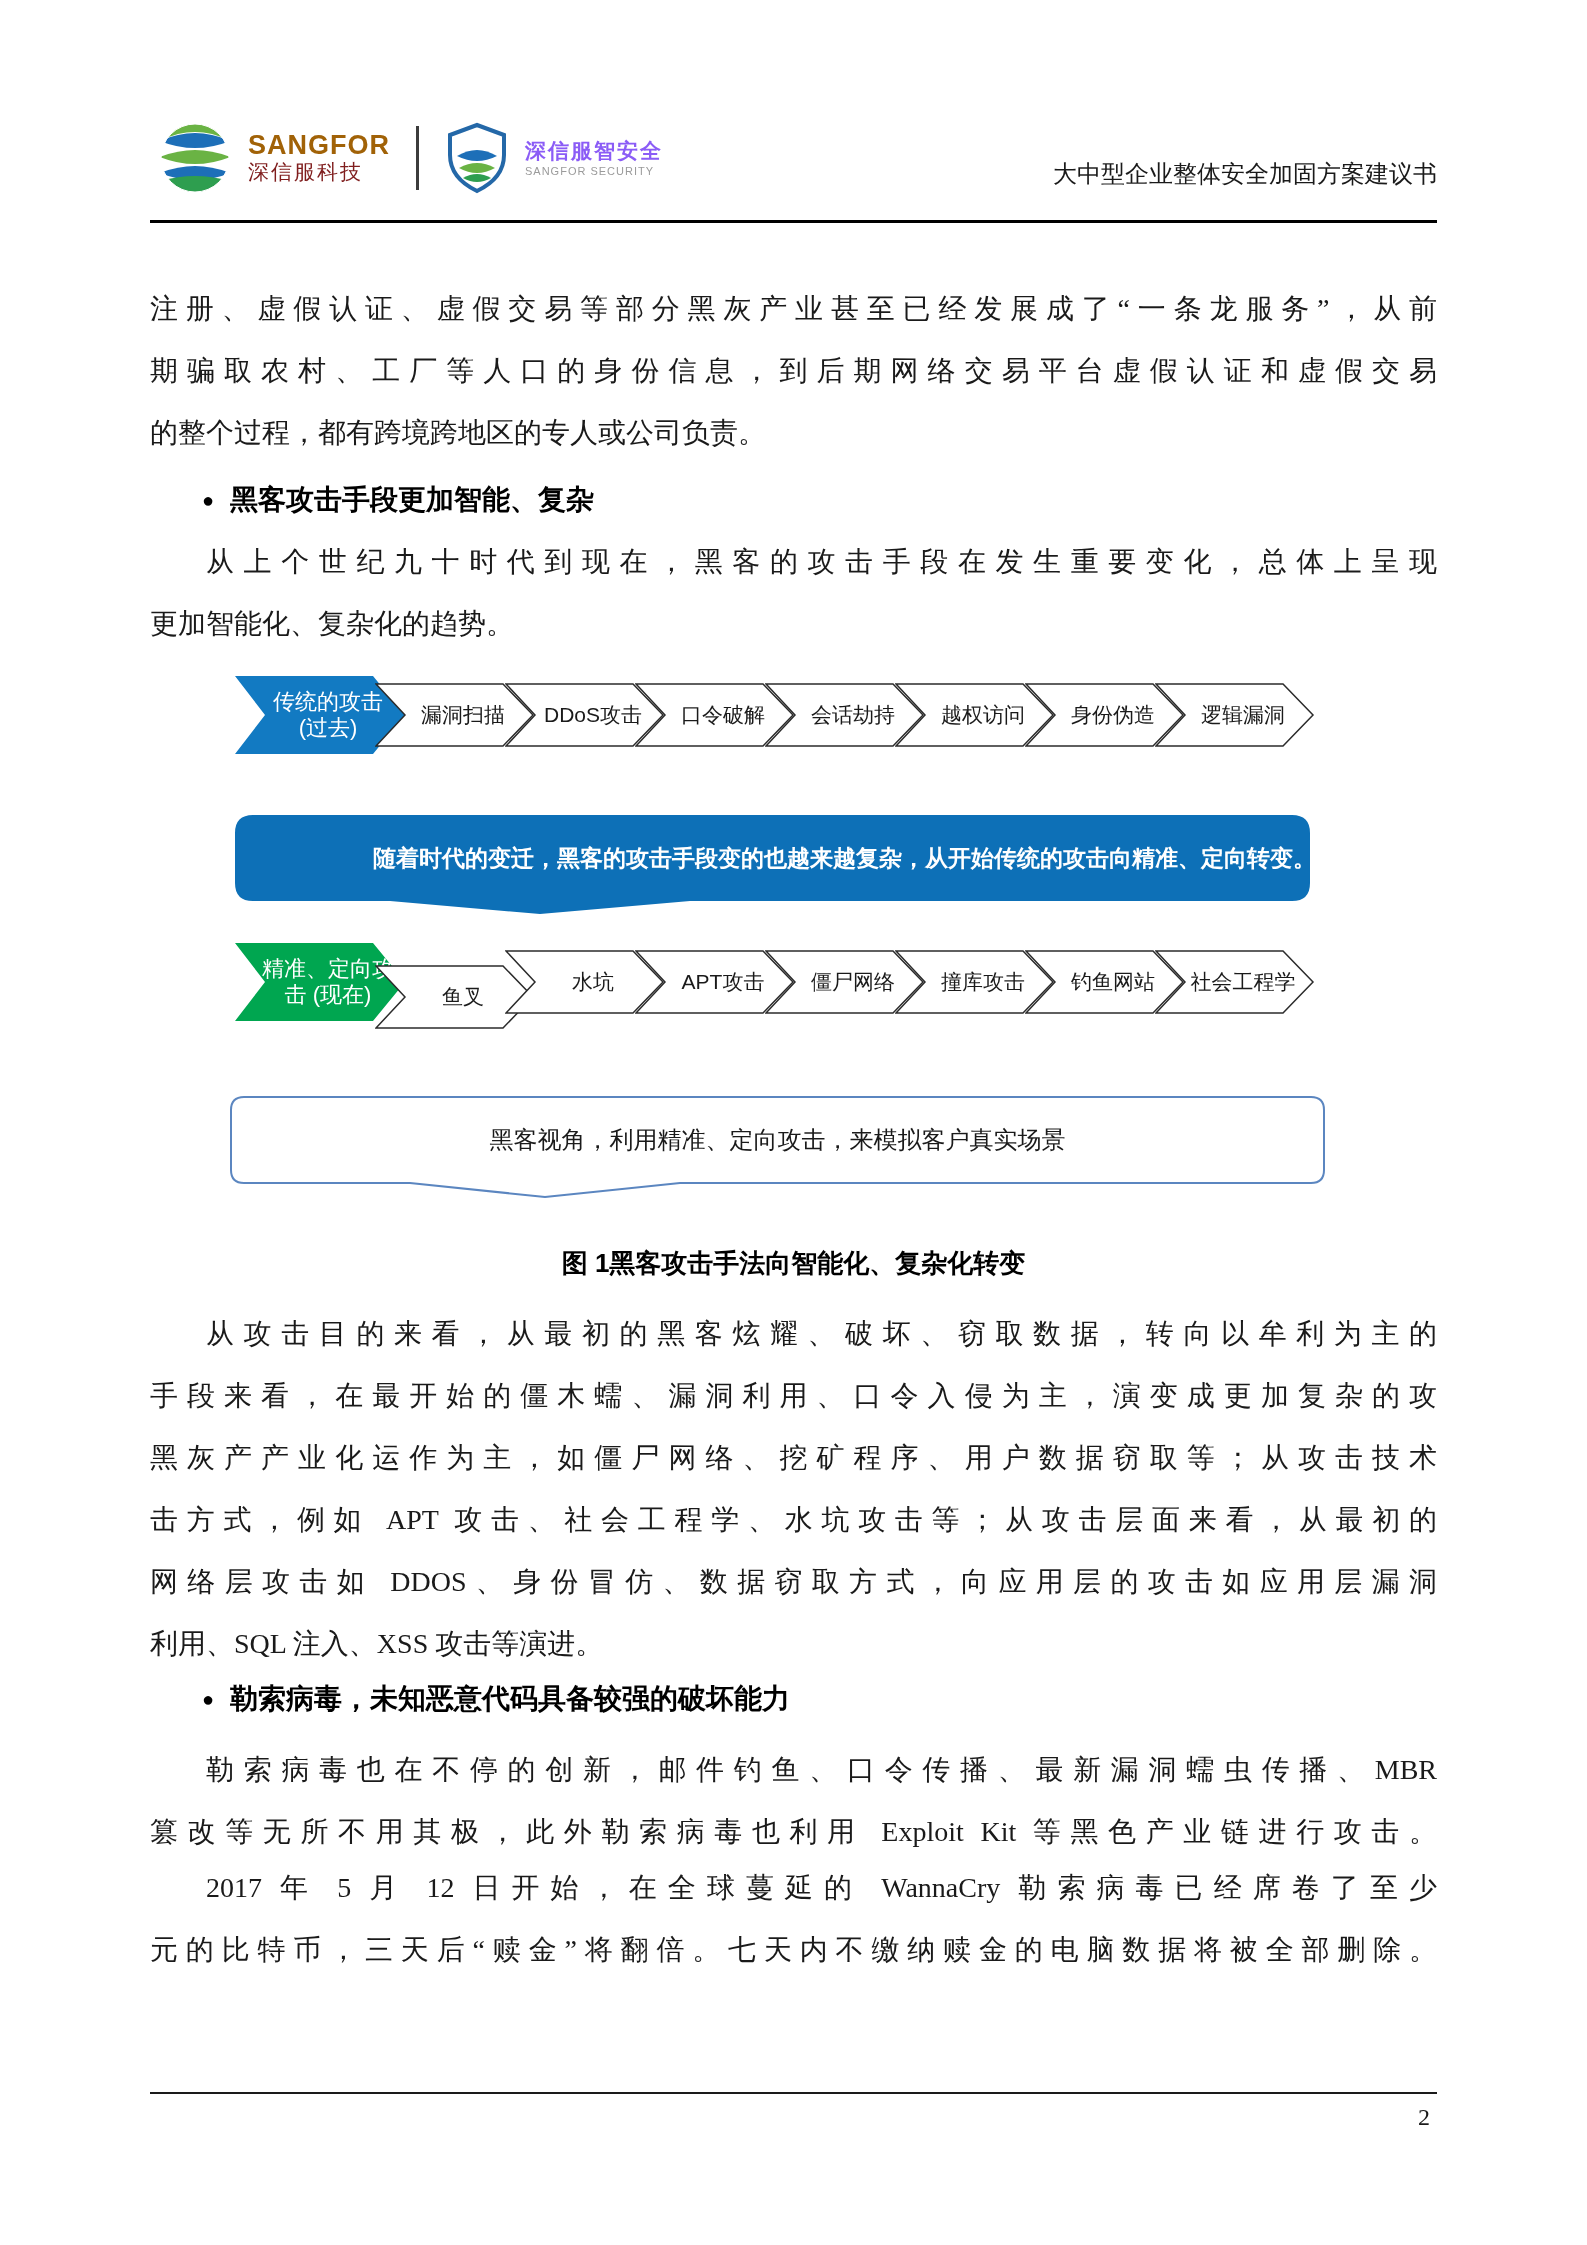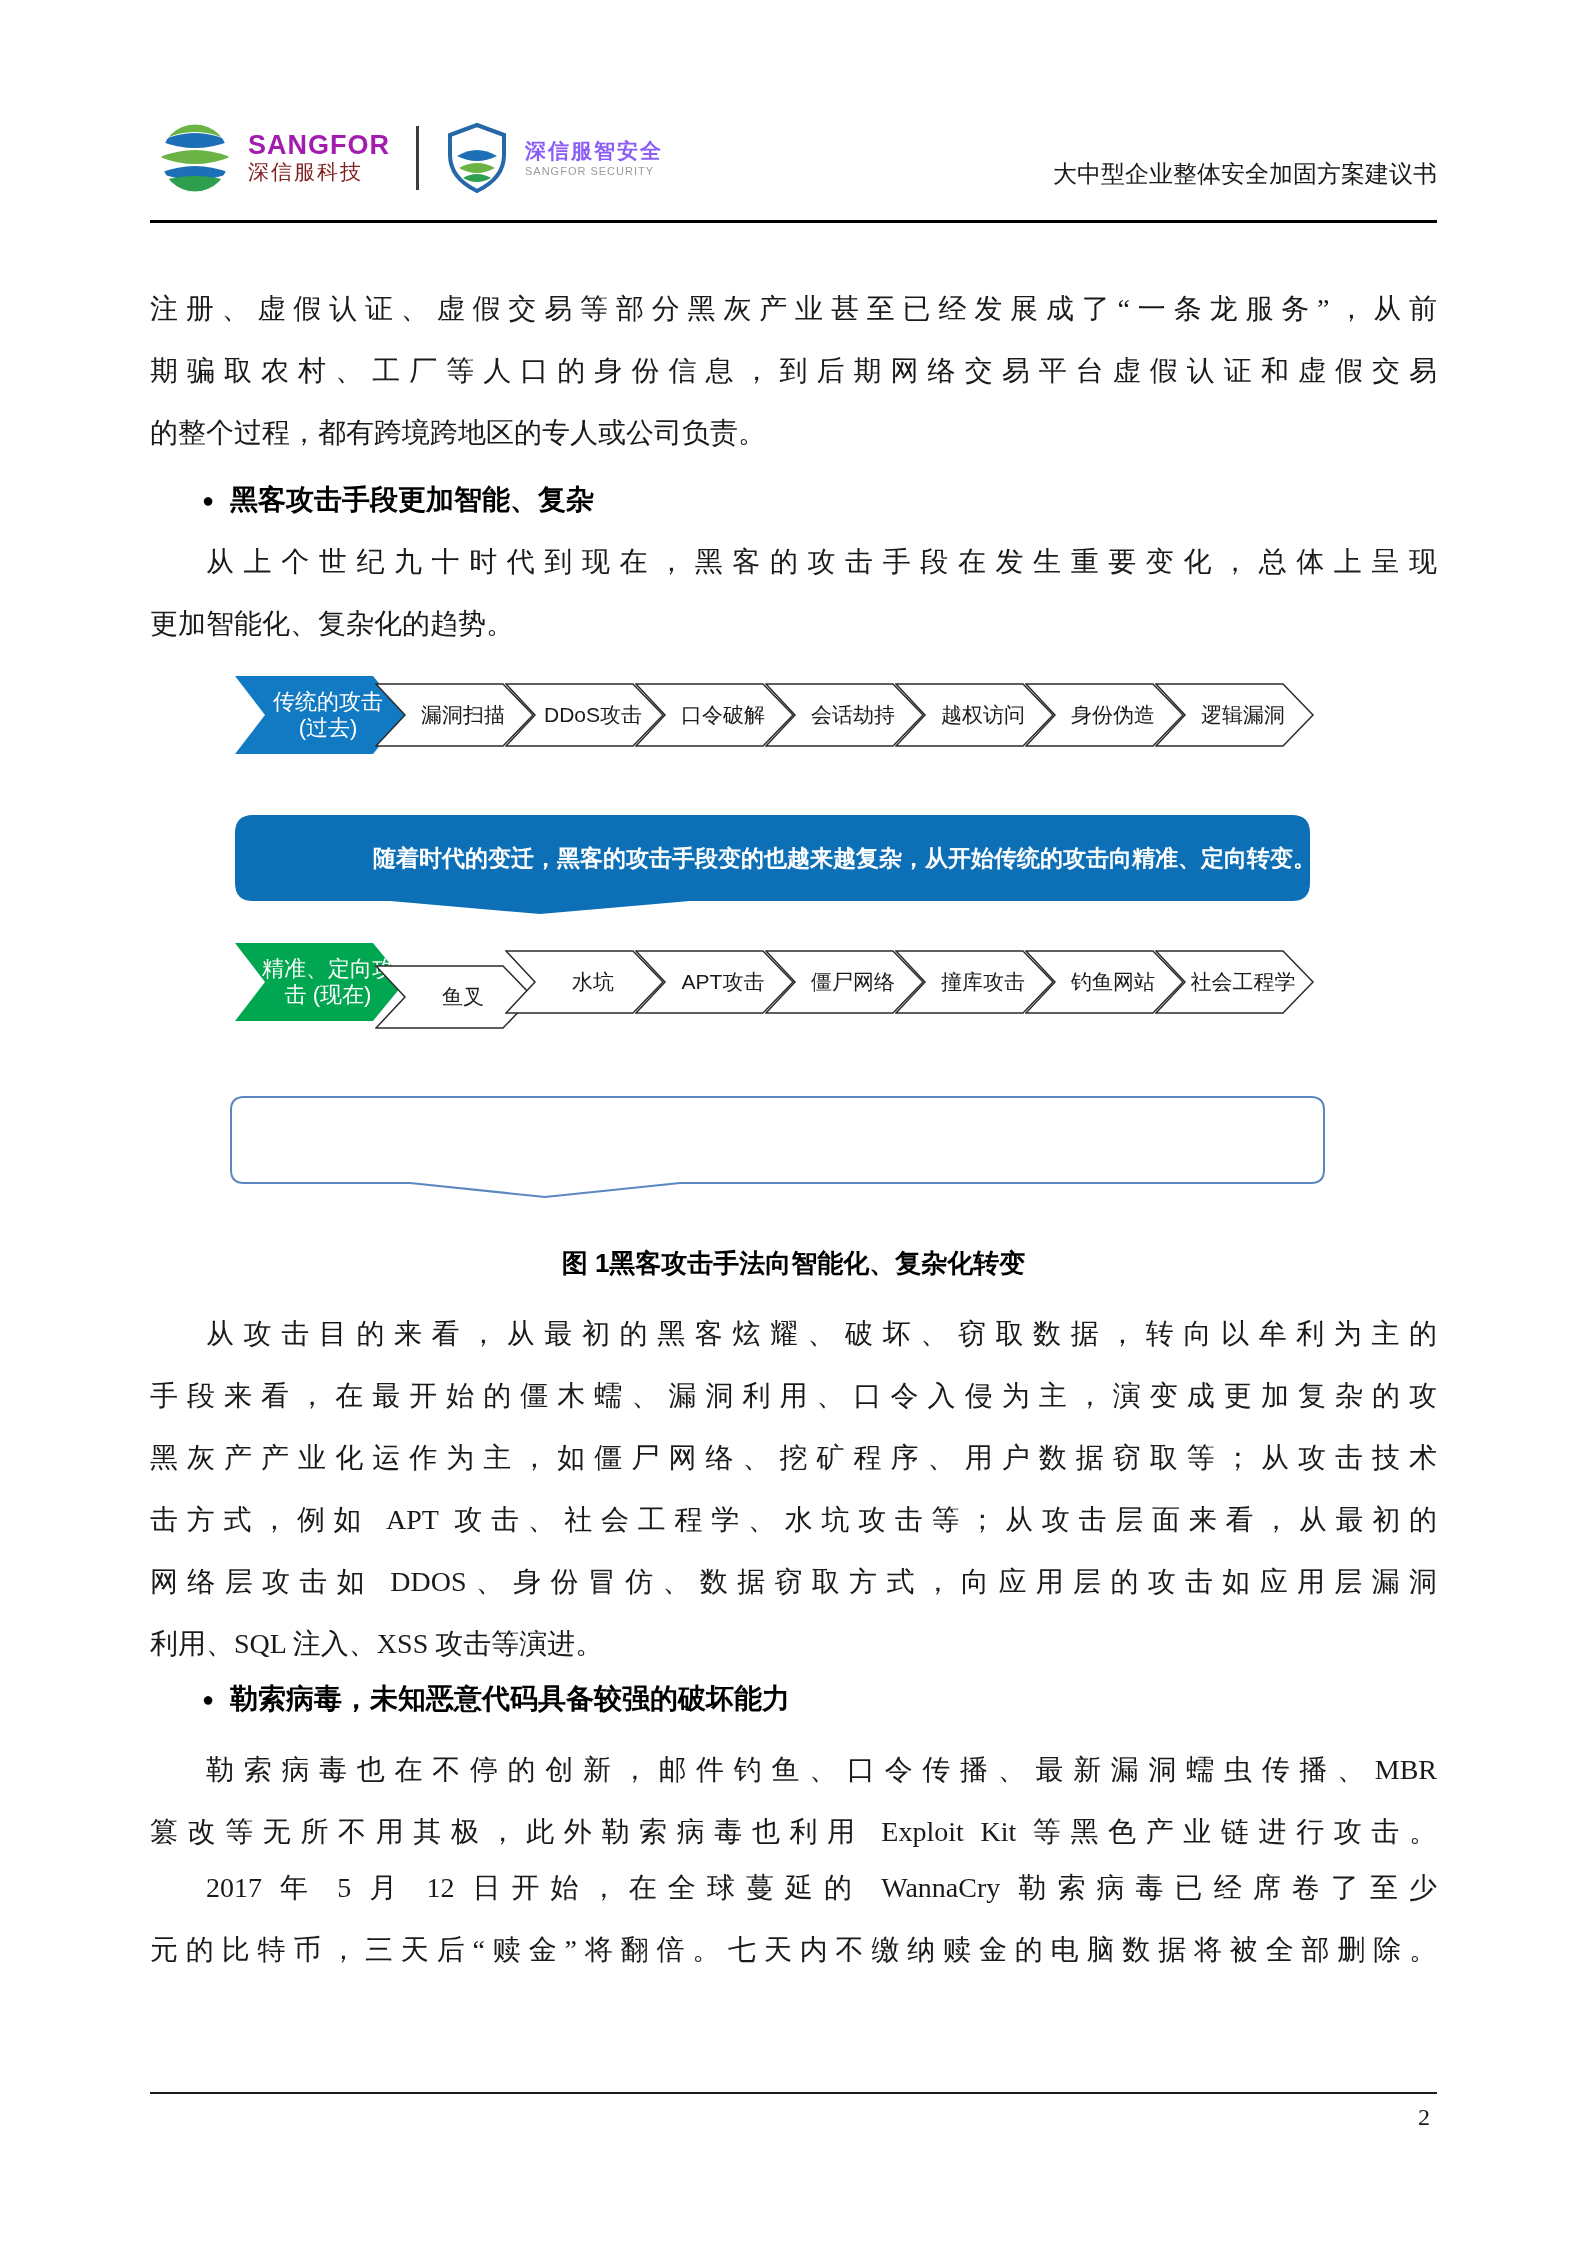--- a/index.html
+++ b/index.html
@@ -1,21 +1,21 @@
 <!DOCTYPE html>
 <html><head>
 <meta charset="utf-8">
 <style>
   html,body{margin:0;padding:0;background:#e8e8e8;}
   .page{position:relative;width:1587px;height:2245px;background:#ffffff;margin:0 auto;overflow:hidden;
         font-family:"Liberation Serif","DejaVu Serif",serif;color:#1a1a1a;}
   
   .hdr-logos{position:absolute;left:158px;top:116px;display:flex;align-items:center;gap:16px;height:84px;}
   .logo-txt1{display:flex;flex-direction:column;line-height:1;}
-  .logo-name{font-family:"Liberation Sans",sans-serif;font-weight:bold;font-size:27px;letter-spacing:1px;color:#a21caf;}
+  .logo-name{font-family:"Liberation Sans",sans-serif;font-weight:bold;font-size:27px;letter-spacing:1px;color:#a16207;}
   .logo-sub{font-family:Liberation Mono, monospace;font-size:21px;color:#7f1d1d;margin-top:4px;letter-spacing:2px;}
   .logo-div{width:3px;height:64px;background:#3c3c3c;margin:0 10px;}
   .logo-name2{font-family:"Liberation Sans",sans-serif;font-weight:bold;font-size:21px;color:#8b5cf6;letter-spacing:2px;}
   .logo-sub2{font-family:"Liberation Sans",sans-serif;font-size:11px;color:#9b9b9b;margin-top:5px;letter-spacing:1px;}
   .hdr-title{position:absolute;right:150px;top:158px;font-size:24px;color:#1a1a1a;}
   .hdr-rule{position:absolute;left:150px;top:220px;width:1287px;height:3px;background:#000;}
   
   .para{position:absolute;left:150px;width:1287px;font-size:28px;line-height:62px;}
   .para .jl{text-align:justify;text-align-last:justify;}
   .para .ll{text-align:left;}
@@ -211,20 +211,21 @@
       <svg width="160" height="64">
           <polygon points="1,1 128,1 158,32 128,63 1,63 30,32" fill="#ffffff" stroke="#2b2b2b" stroke-width="1.5"></polygon>
         </svg>
       <div class="lbl">社会工程学</div>
     </div>
 
     <div class="callout-wrap">
       <svg width="1095" height="106">
         <path d="M14,1 H1081 Q1094,1 1094,14 V74 Q1094,87 1081,87 H450 L315,101 L180,87 H14 Q1,87 1,74 V14 Q1,1 14,1 Z" fill="#ffffff" stroke="#5b86c0" stroke-width="2"></path>
       </svg>
+      <div class="callout-txt">黑客视角，利用精准、定向攻击，来模拟客户真实场景</div>
     </div>
 
     <div class="fig-caption">图 1黑客攻击手法向智能化、复杂化转变</div>
   </div>
 
   <div class="para" style="top:1303px;">
     <div class="jl ind">从攻击目的来看，从最初的黑客炫耀、破坏、窃取数据，转向以牟利为主的</div>
     <div class="jl">手段来看，在最开始的僵木蠕、漏洞利用、口令入侵为主，演变成更加复杂的攻</div>
     <div class="jl">黑灰产产业化运作为主，如僵尸网络、挖矿程序、用户数据窃取等；从攻击技术</div>
     <div class="jl">击方式，例如 APT 攻击、社会工程学、水坑攻击等；从攻击层面来看，从最初的</div>

